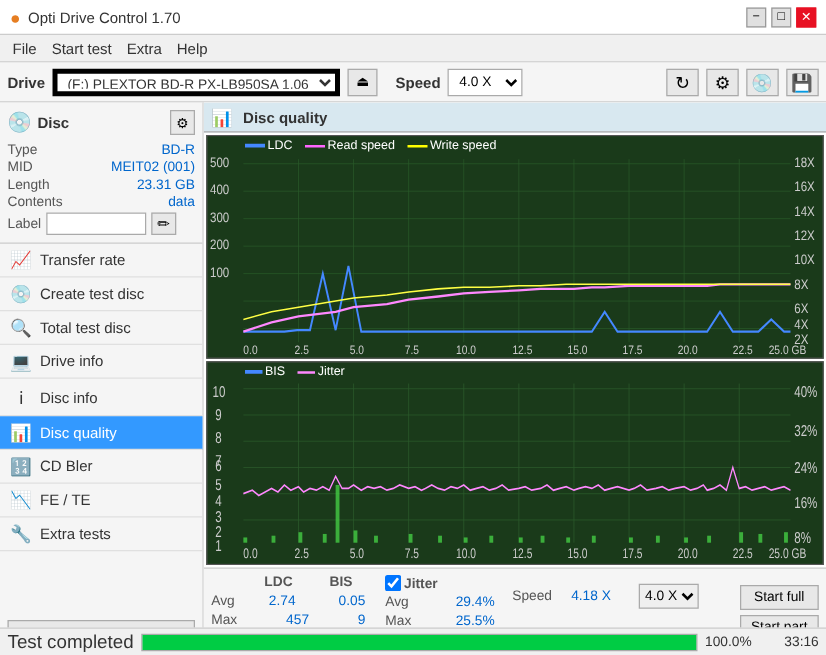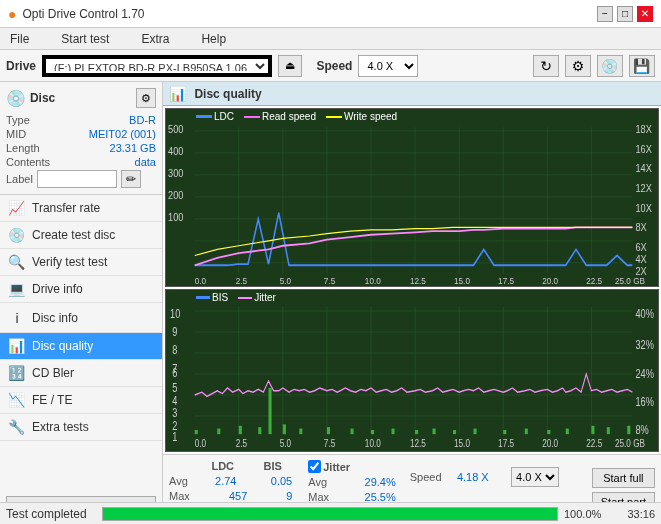--- a/index.html
+++ b/index.html
@@ -24,21 +24,21 @@
     .title-btn.max { background: #e0e0e0; }
 
     
     .menu-bar {
       background: #f0f0f0;
       display: flex;
       align-items: center;
       padding: 2px 6px;
       border-bottom: 1px solid #ccc;
       height: 22px;
-      gap: 24px;
+      gap: 4px;
     }
     .menu-item { font-size: 12px; color: #333; cursor: pointer; padding: 1px 4px; }
 
     
     .toolbar {
       background: #f5f5f5;
       display: flex;
       align-items: center;
       padding: 3px 6px;
       border-bottom: 1px solid #ccc;
@@ -196,21 +196,21 @@
       <div class="nav-item">
         <span class="nav-item-icon">📈</span>
         <span>Transfer rate</span>
       </div>
       <div class="nav-item">
         <span class="nav-item-icon">💿</span>
         <span>Create test disc</span>
       </div>
       <div class="nav-item">
         <span class="nav-item-icon">🔍</span>
-        <span>Verify test test</span>
+        <span>Total test disc</span>
       </div>
       <div class="nav-item">
         <span class="nav-item-icon">💻</span>
         <span>Drive info</span>
       </div>
       <div class="nav-item">
         <span class="nav-item-icon">ℹ</span>
         <span>Disc info</span>
       </div>
       <div class="nav-item active">
@@ -489,19 +489,19 @@
         <button class="action-btn">Start part</button>
       </div>
 
     </div>
 
   </div>
 
 </div>
 
 <div style="position:absolute; bottom:0; left:0; right:0; height:22px; background:#f0f0f0; border-top:1px solid #ccc; display:flex; align-items:center; padding:0 6px; gap:6px;">
-  <span style="font-size:12px; color:#333; min-width:90px;">Test completed</span>
+  <span style="font-size:15px; color:#333; min-width:90px;">Test completed</span>
   <div style="flex:1; height:14px; background:white; border:1px solid #aaa; position:relative;">
     <div style="height:100%; background:#00cc44; width:100%;"></div>
   </div>
   <span style="font-size:11px; color:#333; min-width:45px; ">100.0%</span>
   <span style="font-size:11px; color:#333; min-width:40px; text-align:right;">33:16</span>
 </div>
 
 </body></html>

